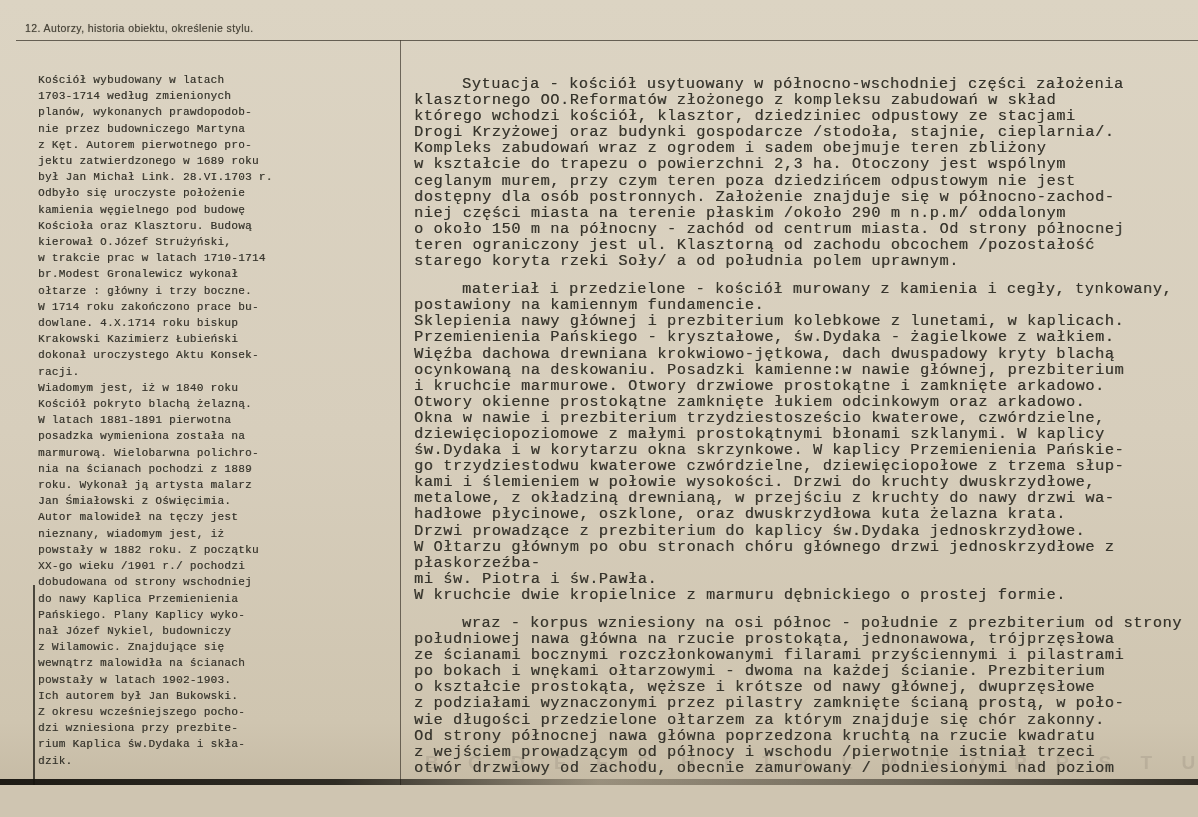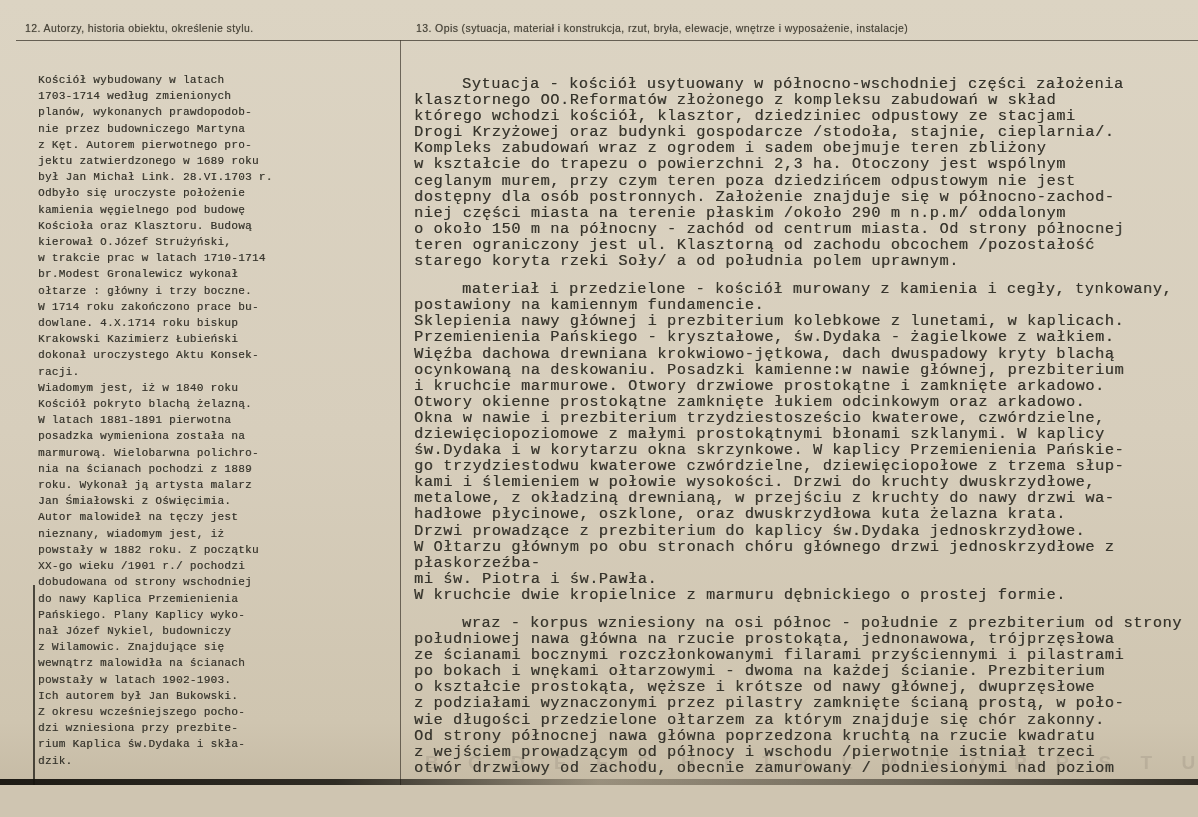--- a/index.html
+++ b/index.html
@@ -106,21 +106,20 @@
       rgba(20,18,13,0.85) 100%);
   }
 </style>
 </head>
 <body>
 
 <div class="page">
 
   <div class="hdr hdr-left">12. Autorzy, historia obiektu, określenie stylu.</div>
 
-  <div class="hdr hdr-right">13. Opis (sytuacja, materiał i konstrukcja, rzut, bryła, elewacje, wnętrze i wyposażenie, instalacje)</div>
 
   <div class="rule-h"></div>
   <div class="rule-v"></div>
 
   <div class="left-col">
     <div class="typed body-left">Kościół wybudowany w latach
 1703-1714 według zmienionych
 planów, wykonanych prawdopodob-
 nie przez budowniczego Martyna
 z Kęt. Autorem pierwotnego pro-

